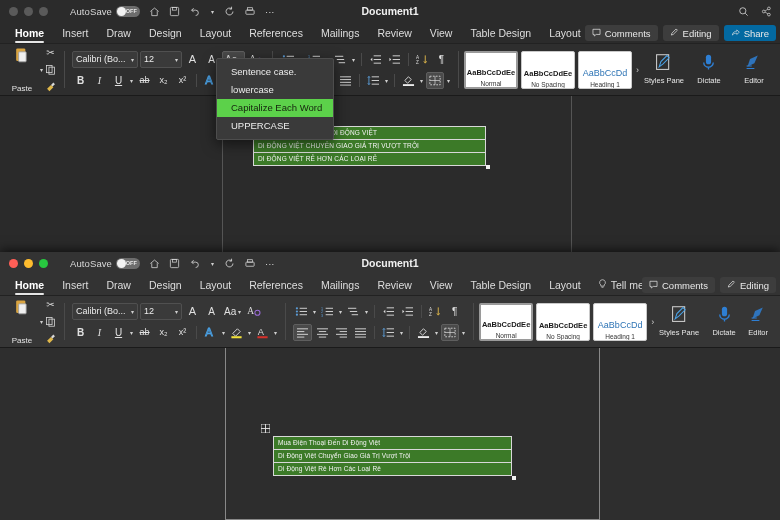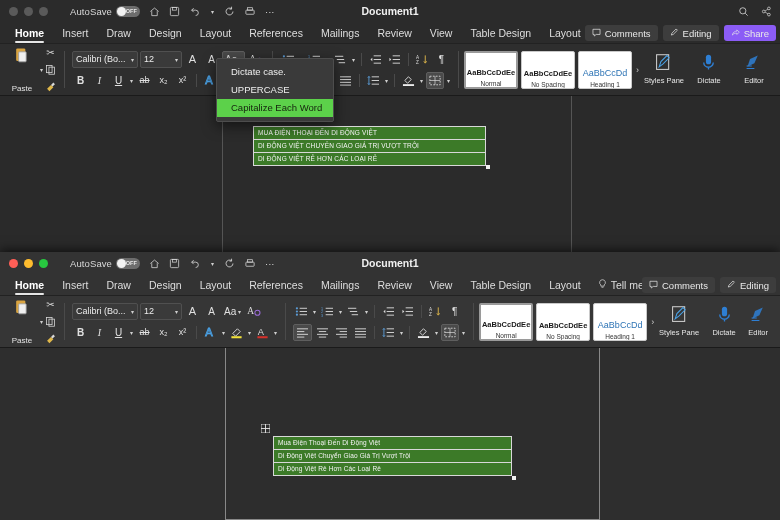--- a/index.html
+++ b/index.html
@@ -44,21 +44,21 @@
           padding-left: 6px; gap: 0; position: relative; }
   .win-bottom .tabs { background: #333333; }
   .tab { font-size: 10.5px; color: #dedede; padding: 2px 9px 3px; position: relative; white-space: nowrap; }
   .tab.sel { color: #ffffff; font-weight: bold; }
   .tab.sel::after { content:""; position:absolute; left:9px; right:9px; bottom:-1px;
                     height:2px; background:#e6e6e6; border-radius:1px; }
   .tellme { display:flex; align-items:center; gap:4px; font-size:10.5px; color:#dedede; padding:2px 8px;}
   .tabs-right { position: absolute; right: 4px; display: flex; gap: 5px; align-items: center; }
   .pill { display: flex; align-items: center; gap: 4px; font-size: 9.5px; color: #e8e8e8;
           background: #3d3d3d; border-radius: 3px; padding: 2px 7px; height: 16px; }
-  .pill.ghost { background: #8b5cf6; }
+  .pill.ghost { background: #0369a1; }
 
   
   .ribbon { height: 52px; background: #2e2e2e; display: flex; align-items: stretch;
             border-bottom: 1px solid #1a1a1a; position: relative; }
   .win-bottom .ribbon { background: #363636; }
   .grp { display: flex; align-items: center; padding: 0 5px; position: relative; }
   .sep { width: 1px; background: #4a4a4a; margin: 7px 2px; }
   .stack { display: flex; flex-direction: column; justify-content: center; gap: 4px; }
   .row { display: flex; align-items: center; gap: 2px; }
 
@@ -474,23 +474,24 @@
                   <td>DI ĐỘNG VIỆT RẺ HƠN CÁC LOẠI RẺ</td>
                 </tr>
           </tbody>
             </table>
           <div class="tbl-grip" style="left:233px; top:39px;"></div>
         </div>
       </div>
     </div>
 
     <div class="menu">
-      <div class="mi">Dictate case.</div>
+      <div class="mi">Sentence case.</div>
+      <div class="mi">lowercase</div>
+      <div class="mi hl">Capitalize Each Word</div>
       <div class="mi">UPPERCASE</div>
-      <div class="mi hl">Capitalize Each Word</div>
     </div>
   </div>
 
   <div class="win win-bottom">
 
     <div class="titlebar active">
       <div class="lights">
         <div class="light l-red"></div>
         <div class="light l-amber"></div>
         <div class="light l-green"></div>

